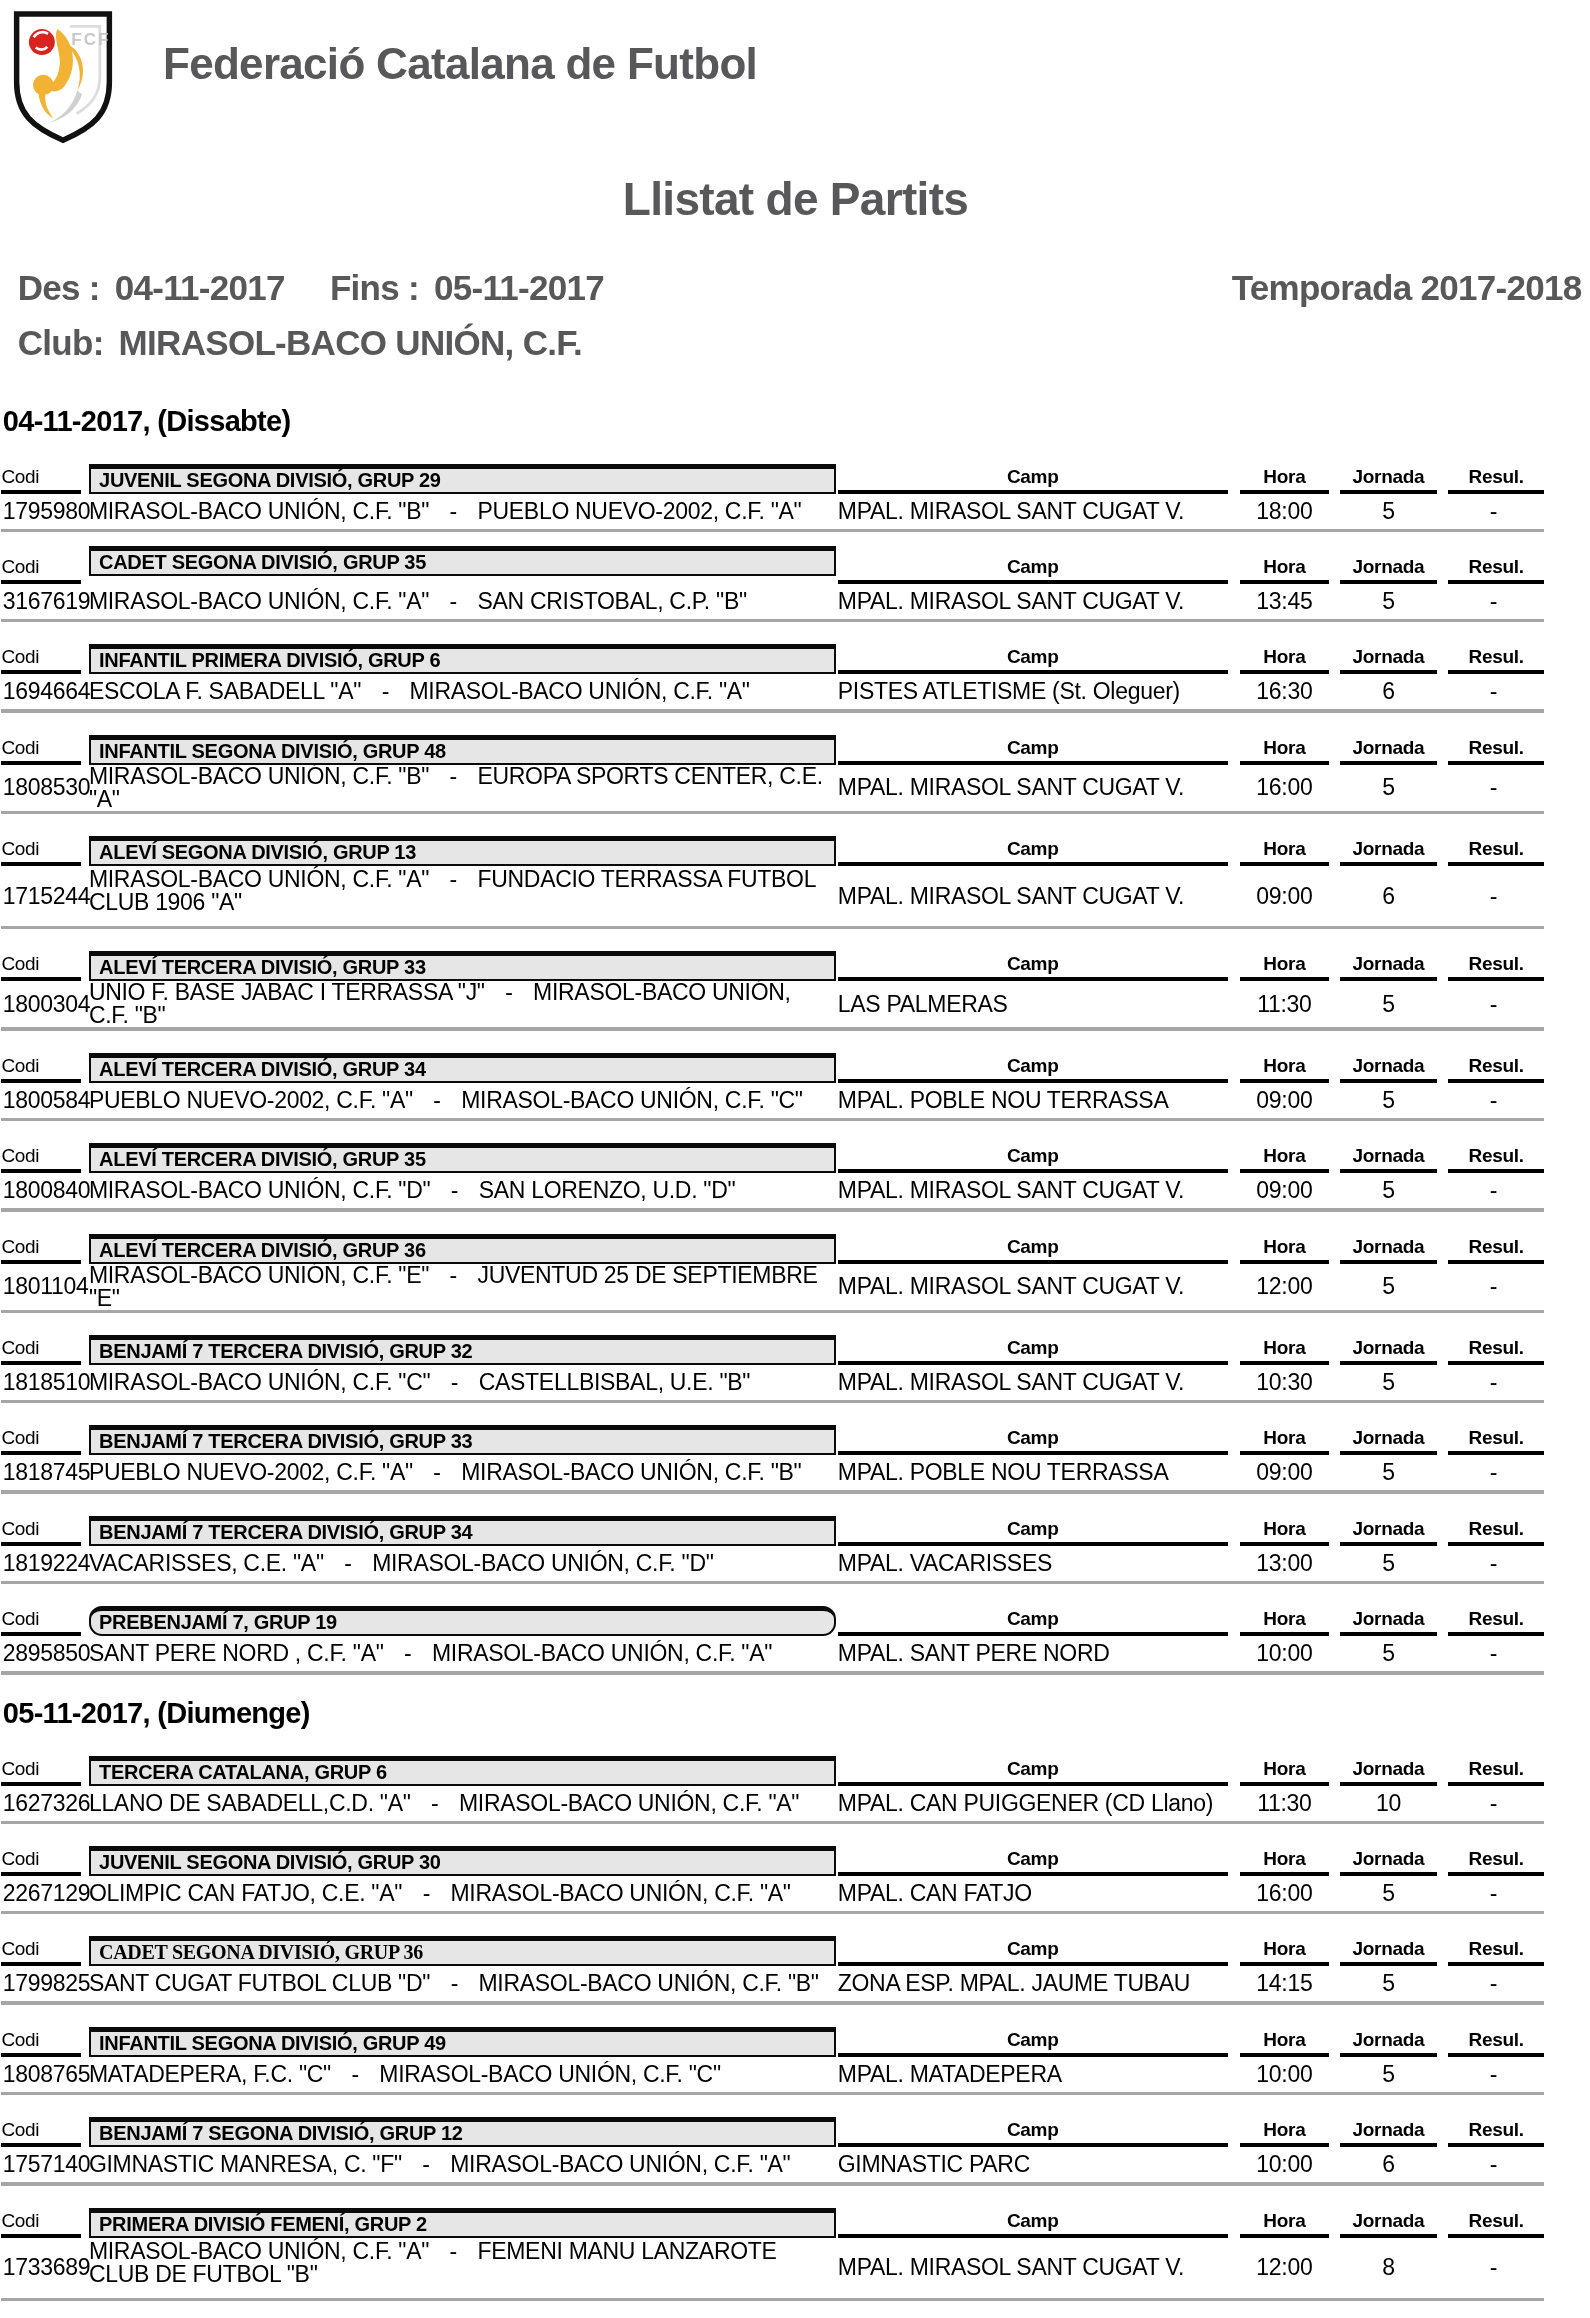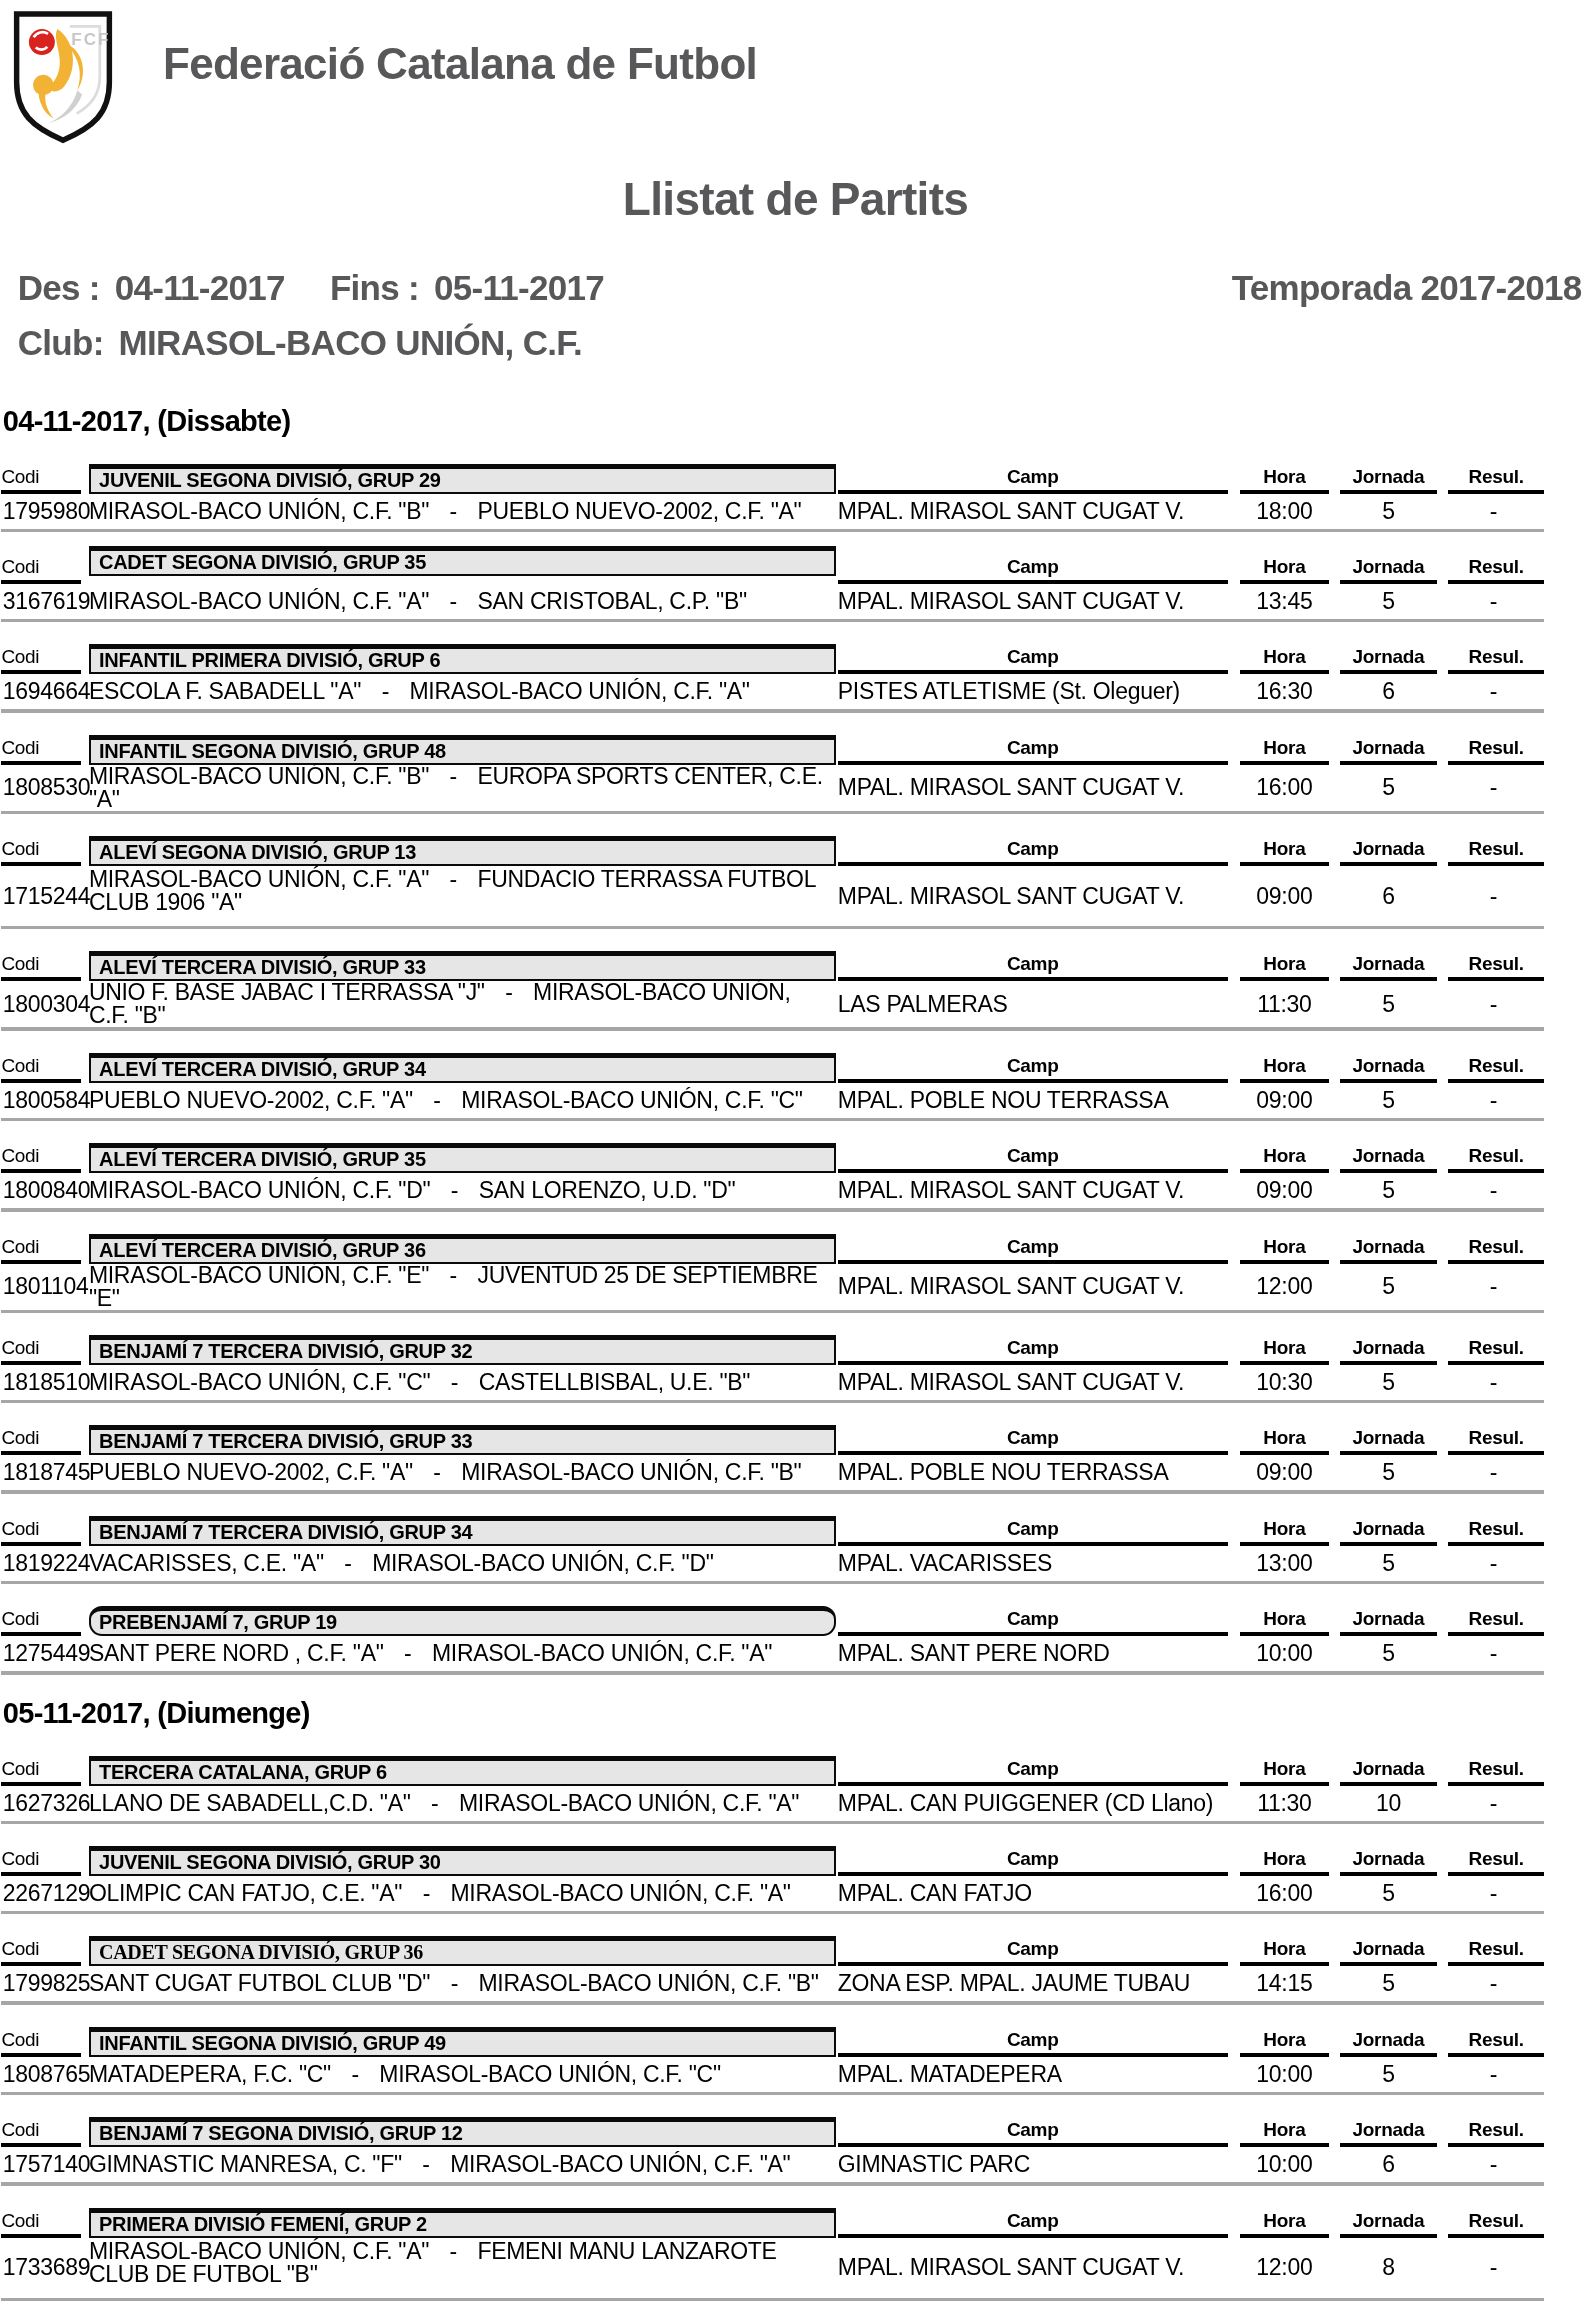--- a/index.html
+++ b/index.html
@@ -350,21 +350,21 @@
             <div class="cell th th-codi">Codi</div>
             <div class="cell" style="height: 30px;">
               <div class="box" style="width: 100%; border-radius: 13px;">PREBENJAMÍ 7, GRUP 19</div>
             </div>
             <div class="cell th th-camp">Camp</div>
             <div class="cell th th-hora">Hora</div>
             <div class="cell th th-jornada">Jornada</div>
             <div class="cell th th-resul">Resul.</div>
           </div>
           <div class="grid row">
-            <div class="c-code">1275449</div>
+            <div class="c-code">2895850</div>
             <div class="c-match"><span class="home">SANT PERE NORD , C.F. "A"</span><span class="vs">-</span><span class="away">MIRASOL-BACO UNIÓN, C.F. "A"</span></div>
             <div class="c-camp">MPAL. SANT PERE NORD</div>
             <div class="c-hora">10:00</div>
             <div class="c-jornada">5</div>
             <div class="c-resul">-</div>
           </div>
           <div class="rowsep"></div>
         </section>
       </div>
       <div class="day">

